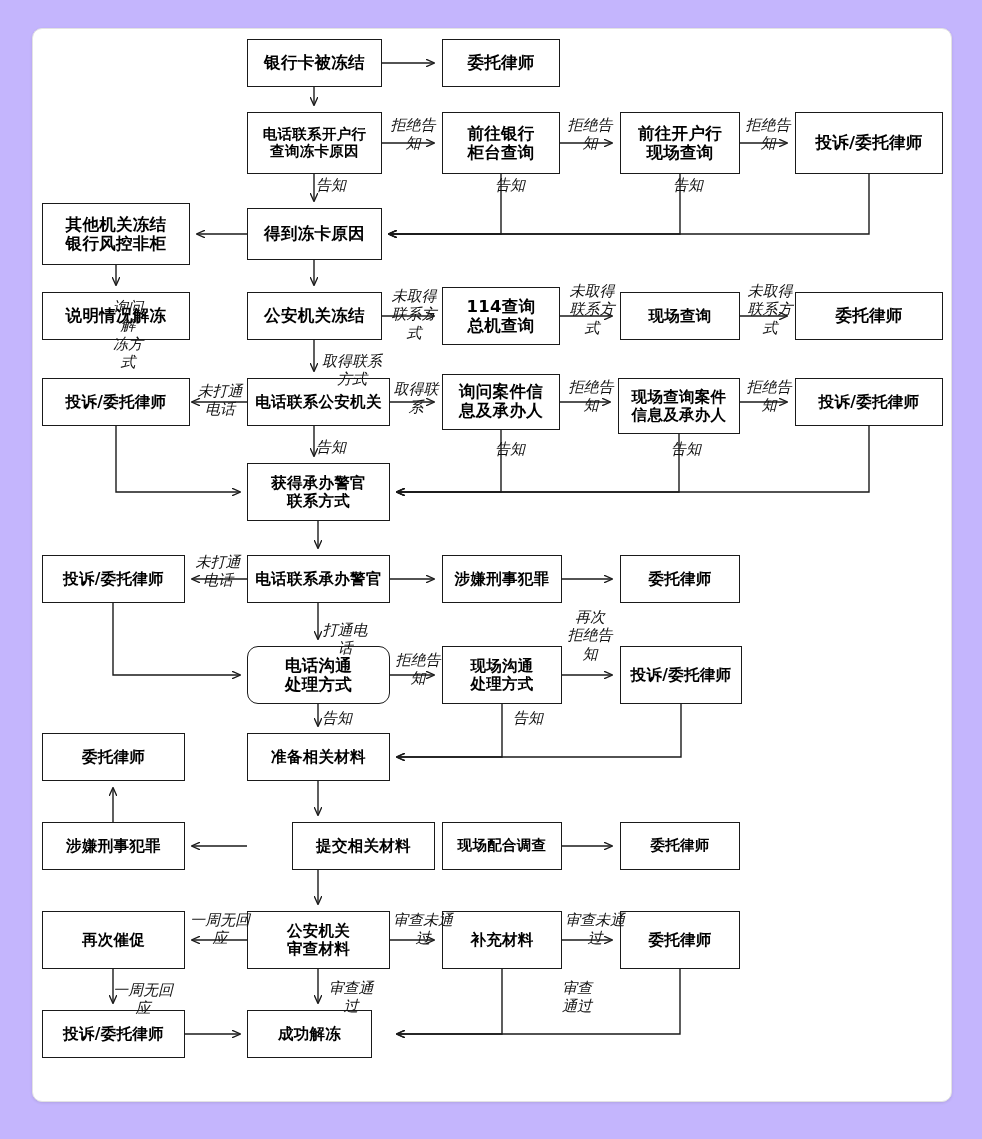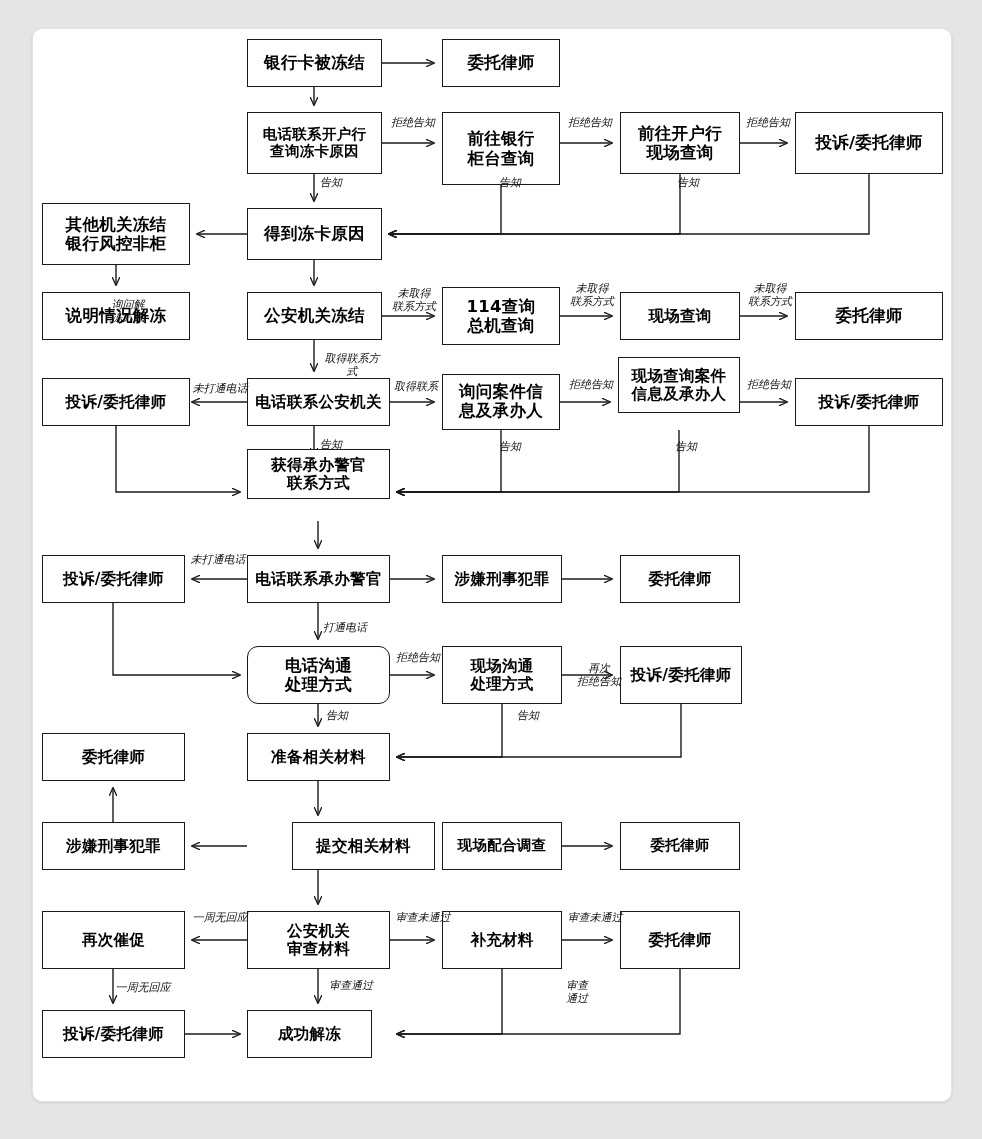--- a/index.html
+++ b/index.html
@@ -1,29 +1,29 @@
 <!DOCTYPE html>
 <html><head>
 <meta charset="utf-8">
 <style>
   html,body{margin:0;padding:0;background:#ffffff;}
   body{font-family:"DejaVu Sans","Liberation Sans",sans-serif;}
-  #page{position:relative;width:982px;height:1139px;background:#e5e5e5;overflow:hidden;}
+  #page{position:relative;width:982px;height:1139px;background:#c4b5fd;overflow:hidden;}
   #card{position:absolute;left:32px;top:28px;width:918px;height:1072px;
         border:1px solid #e3e3e3;border-radius:10px;background:#fff;
         box-shadow:0 1px 3px rgba(0,0,0,.10);}
   #svg{position:absolute;left:0;top:0;width:982px;height:1139px;}
   .node{position:absolute;box-sizing:border-box;border:1.6px solid #1a1a1a;background:#fff;
         display:flex;align-items:center;justify-content:center;text-align:center;
         color:#000;line-height:1.18;font-weight:700;letter-spacing:.3px;}
   .node span{display:block;width:100%;white-space:pre-line;}
   .s16{font-size:16.5px;}
   .s15{font-size:15.5px;}
   .s14{font-size:14.5px;}
-  .edge-label{position:absolute;color:#111;font-size:11px;line-height:1.22;
+  .edge-label{position:absolute;color:#111;font-size:15px;line-height:1.22;
         text-align:center;white-space:pre-line;font-weight:400;
         font-family:"DejaVu Serif","Liberation Serif",serif;font-style:italic;}
 </style>
 </head>
 <body>
 
 <div id="page">
   <div id="card"></div>
 
   <svg id="svg" viewBox="0 0 982 1139" xmlns="http://www.w3.org/2000/svg">
@@ -115,21 +115,21 @@
       <div class="node s16" style="left: 247px; top: 39px; width: 135px; height: 48px;">
         <span>银行卡被冻结</span>
       </div>
       <div class="node s16" style="left: 442px; top: 39px; width: 118px; height: 48px;">
         <span>委托律师</span>
       </div>
       <div class="node s14" style="left: 247px; top: 112px; width: 135px; height: 62px;">
         <span>电话联系开户行
 查询冻卡原因</span>
       </div>
-      <div class="node s16" style="left: 442px; top: 112px; width: 118px; height: 73px; align-items: center;">
+      <div class="node s16" style="left: 442px; top: 112px; width: 118px; height: 62px; align-items: center;">
         <span>前往银行
 柜台查询</span>
       </div>
       <div class="node s16" style="left: 620px; top: 112px; width: 120px; height: 62px;">
         <span>前往开户行
 现场查询</span>
       </div>
       <div class="node s16" style="left: 795px; top: 112px; width: 148px; height: 62px;">
         <span>投诉/委托律师</span>
       </div>
@@ -159,28 +159,28 @@
       <div class="node s15" style="left: 42px; top: 378px; width: 148px; height: 48px;">
         <span>投诉/委托律师</span>
       </div>
       <div class="node s15" style="left: 247px; top: 378px; width: 143px; height: 48px;">
         <span>电话联系公安机关</span>
       </div>
       <div class="node s16" style="left: 442px; top: 374px; width: 118px; height: 56px; font-family: Liberation Mono, monospace;">
         <span>询问案件信
 息及承办人</span>
       </div>
-      <div class="node s15" style="left: 618px; top: 357px; width: 122px; height: 56px; justify-content: flex-end;">
+      <div class="node s15" style="left: 618px; top: 378px; width: 122px; height: 56px; justify-content: flex-end;">
         <span>现场查询案件
 信息及承办人</span>
       </div>
       <div class="node s15" style="left: 795px; top: 378px; width: 148px; height: 48px;">
         <span>投诉/委托律师</span>
       </div>
-      <div class="node s15" style="left: 247px; top: 449px; width: 143px; height: 50px;">
+      <div class="node s15" style="left: 247px; top: 463px; width: 143px; height: 58px;">
         <span>获得承办警官
 联系方式</span>
       </div>
       <div class="node s15" style="left: 42px; top: 555px; width: 143px; height: 48px;">
         <span>投诉/委托律师</span>
       </div>
       <div class="node s15" style="left: 247px; top: 555px; width: 143px; height: 48px;">
         <span>电话联系承办警官</span>
       </div>
       <div class="node s15" style="left: 442px; top: 555px; width: 120px; height: 48px;">
@@ -257,21 +257,21 @@
       <div class="edge-label" style="left: 192px; top: 382px; width: 56px;">未打通电话</div>
       <div class="edge-label" style="left: 393px; top: 380px; width: 46px;">取得联系</div>
       <div class="edge-label" style="left: 565px; top: 378px; width: 52px;">拒绝告知</div>
       <div class="edge-label" style="left: 743px; top: 378px; width: 52px;">拒绝告知</div>
       <div class="edge-label" style="left: 316px; top: 438px; width: 30px;">告知</div>
       <div class="edge-label" style="left: 495px; top: 440px; width: 30px;">告知</div>
       <div class="edge-label" style="left: 671px; top: 440px; width: 30px;">告知</div>
       <div class="edge-label" style="left: 190px; top: 553px; width: 56px;">未打通电话</div>
       <div class="edge-label" style="left: 322px; top: 621px; width: 46px;">打通电话</div>
       <div class="edge-label" style="left: 392px; top: 651px; width: 52px;">拒绝告知</div>
-      <div class="edge-label" style="left: 565px; top: 662px; width: 50px; margin-left: 9px;">再次
+      <div class="edge-label" style="left: 565px; top: 608px; width: 50px;">再次
 拒绝告知</div>
       <div class="edge-label" style="left: 322px; top: 709px; width: 30px;">告知</div>
       <div class="edge-label" style="left: 513px; top: 709px; width: 30px;">告知</div>
       <div class="edge-label" style="left: 190px; top: 911px; width: 60px;">一周无回应</div>
       <div class="edge-label" style="left: 392px; top: 911px; width: 62px;">审查未通过</div>
       <div class="edge-label" style="left: 564px; top: 911px; width: 62px;">审查未通过</div>
       <div class="edge-label" style="left: 113px; top: 981px; width: 60px;">一周无回应</div>
       <div class="edge-label" style="left: 326px; top: 979px; width: 50px;">审查通过</div>
       <div class="edge-label" style="left: 525px; top: 979px; width: 34px; margin-left: 35px;">审查
 通过</div>

